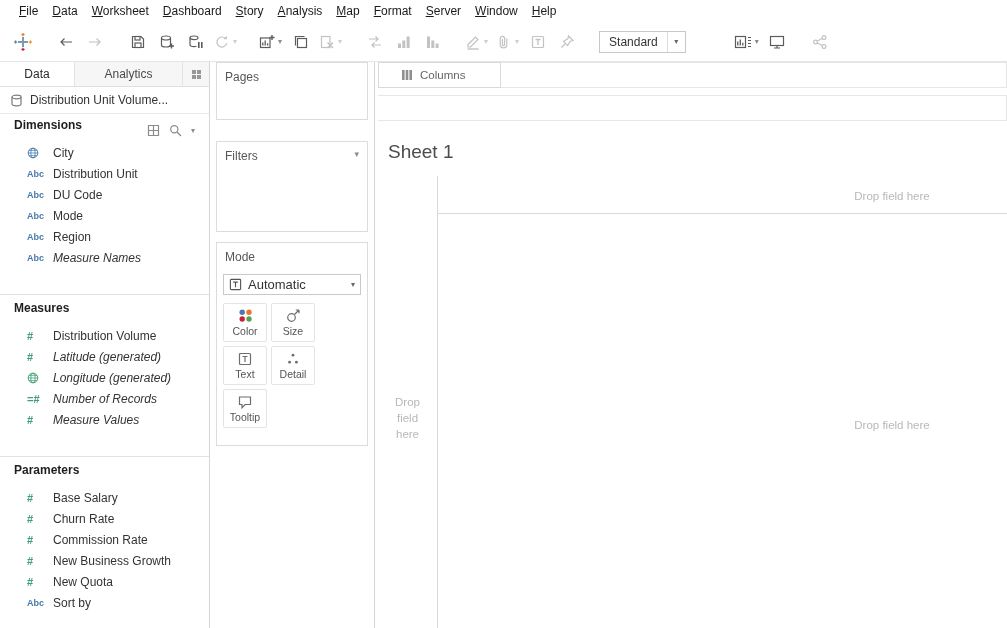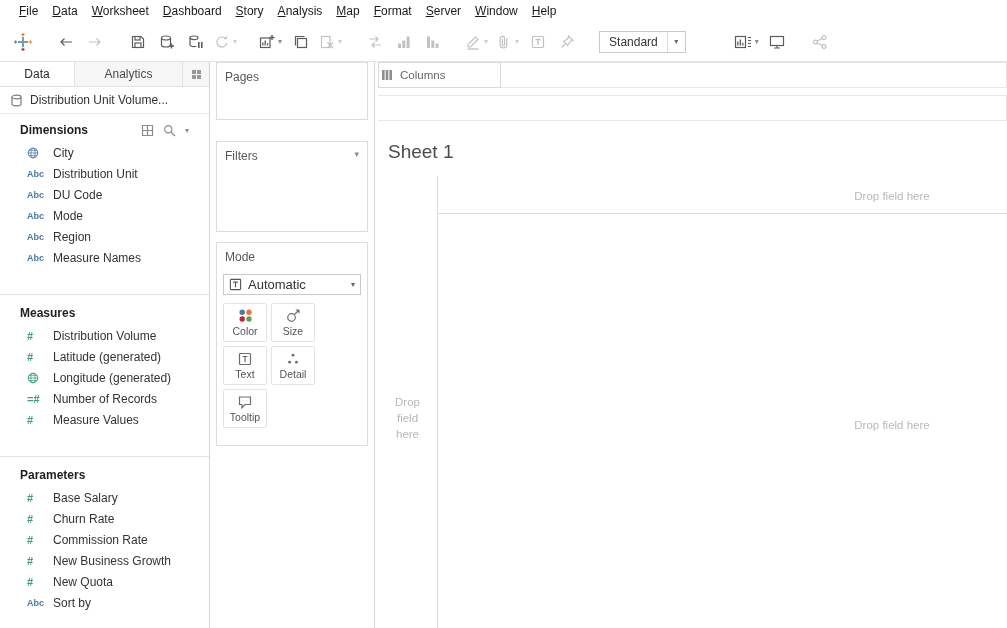--- a/index.html
+++ b/index.html
@@ -29,33 +29,33 @@
   .dp-tabs{display:flex;height:25px;border-bottom:1px solid #e0e0e0;align-items:stretch}
   .dp-tab{display:flex;align-items:center;justify-content:center;font-size:12px;color:#4a4a4a;background:#f6f6f6;border-right:1px solid #e3e3e3;width:75px;cursor:default}
   .dp-tab.active{background:#fff;color:#2b2b2b}
   .dp-tab.w2{width:108px}
   .dp-tab-opts{margin-left:auto;display:flex;align-items:center;justify-content:center;width:26px;color:#979797;background:#f6f6f6}
   .datasource-row{display:flex;align-items:center;height:27px;padding-left:10px;gap:7px;border-bottom:1px solid #e8e8e8}
   .ds-ic{display:flex;color:#7b7b7b}
   .ds-label{font-size:12px;color:#333;white-space:nowrap;overflow:hidden}
   .dp-section{padding-top:4px}
   .dp-section.divided{border-top:1px solid #e2e2e2;margin-top:26px;padding-top:6px}
-  .sec-header{display:flex;align-items:center;height:24px;padding:0 20px}
+  .sec-header{display:flex;height:24px;padding:0 14px}
   .sec-title{font-size:12px;font-weight:bold;color:#1f1f1f}
   .sec-tools{margin-left:auto;display:flex;align-items:center;gap:9px;color:#8b8b8b}
   .sec-tool{display:flex;align-items:center;cursor:default}
   .caret-sm{font-size:8px}
   .field-row{display:flex;align-items:center;height:21px;padding-left:27px;gap:7px;cursor:default}
   .f-ic{width:19px;display:flex;align-items:center;justify-content:flex-start}
   .f-ic.dimension{color:var(--dimension-blue)}
   .f-ic.measure{color:var(--measure-green)}
   .ic-abc{font-size:9px;font-weight:bold}
   .ic-hash{font-size:11px;font-weight:bold}
   .f-label{font-size:12px;color:#333;white-space:nowrap}
-  .f-label.it{}
+  .f-label.it{font-style:italic}
 
   
   .side-panel{position:absolute;left:210px;top:62px;width:165px;bottom:0;border-right:1px solid #d6d6d6;background:#fff;padding:0 6px}
   .card{position:relative;border:1px solid #dcdcdc;background:#fff}
   .pages-card{height:58px}
   .filters-card{height:91px;margin-top:21px}
   .marks-card{height:204px;margin-top:10px}
   .card-title{font-size:12px;color:#575757;padding:7px 0 0 8px}
   .card-caret{position:absolute;top:7px;right:8px;font-size:9px;color:#8c8c8c;cursor:default}
   .mark-type{display:flex;align-items:center;height:21px;border:1px solid #c9c9c9;margin:10px 6px 0 6px;padding:0 5px;gap:6px;background:#fff;cursor:default}
@@ -65,21 +65,21 @@
   .marks-buttons{display:flex;flex-wrap:wrap;gap:4px;margin:8px 6px 0 6px}
   .mark-btn{width:44px;height:39px;border:1px solid #e4e4e4;border-radius:2px;display:flex;flex-direction:column;align-items:center;justify-content:center;gap:2px;background:#fff;cursor:default}
   .mb-ic{height:15px;display:flex;align-items:center;color:#6d6d6d}
   .mb-label{font-size:10.5px;color:#555}
 
   
   .canvas{position:absolute;left:375px;top:62px;right:0;bottom:0;background:#fff}
   .shelf{position:absolute;left:3px;right:0;height:26px;display:flex}
   .columns-shelf{top:0}
   .rows-shelf{top:33px}
-  .shelf-label-box{width:123px;border:1px solid #d9d9d9;display:flex;align-items:center;gap:7px;padding-left:2px;background:#fff}
+  .shelf-label-box{width:123px;border:1px solid #d9d9d9;display:flex;align-items:center;gap:7px;padding-left:22px;background:#fff}
   .shelf-ic{display:flex;color:#8f8f8f}
   .shelf-text{font-size:11.5px;color:#666}
   .shelf-drop{flex:1;border:1px solid #e6e6e6;border-left:none}
   .sheet-area{position:absolute;left:3px;top:59px;right:0;bottom:0}
   .sheet-title{position:absolute;left:10px;top:20px;font-size:19px;color:#4c4c4c}
   .vline{position:absolute;left:59px;top:55px;bottom:0;width:1px;background:#d9d9d9}
   .hline{position:absolute;left:59px;right:0;top:92px;height:1px;background:#d9d9d9}
   .drop-zone{position:absolute;font-size:11.5px;color:var(--drop-text);text-align:center}
   .drop-top{left:449px;top:69px;width:130px}
   .drop-main{left:449px;top:298px;width:130px}

